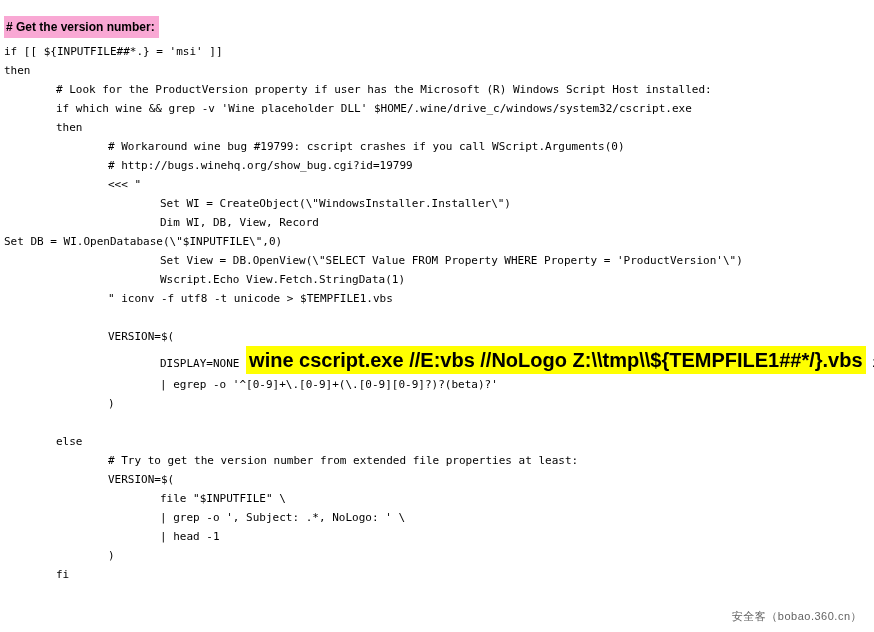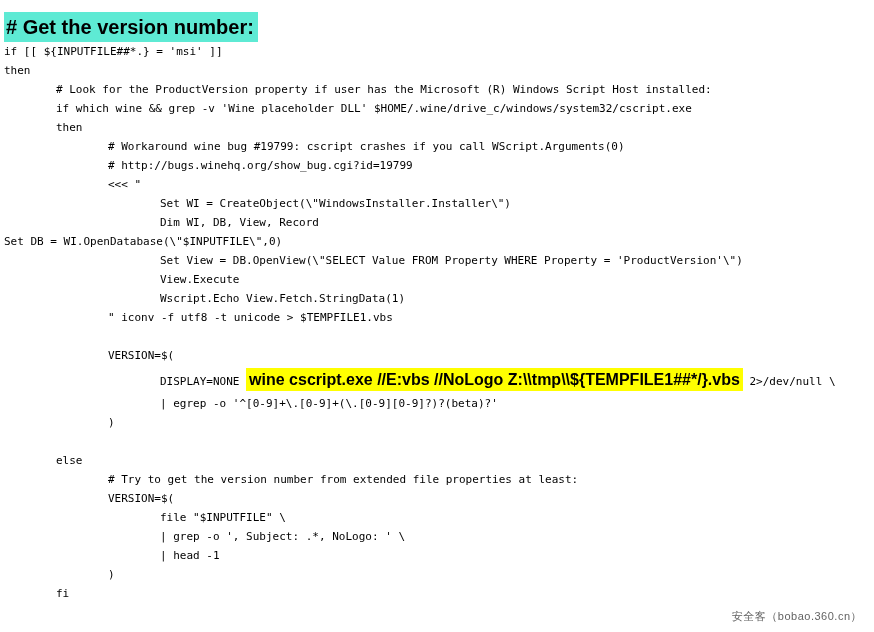--- a/index.html
+++ b/index.html
@@ -30,36 +30,36 @@
   }
   .indent-0 { padding-left: 0; }
   .indent-1 { padding-left: 52px; }
   .indent-2 { padding-left: 104px; }
   .indent-3 { padding-left: 156px; }
   .line-heading {
     height: 30px;
     line-height: 30px;
   }
   .hl-heading {
-    background: #5eead4;
+    background: #f9a8d4;
     color: #000000;
     font-family: "Liberation Sans", sans-serif;
-    font-size: 20px;
+    font-size: 12px;
     font-weight: 600;
     padding: 4px 4px 4px 2px;
   }
   .line-tall {
     height: 29px;
     line-height: 29px;
   }
   .hl-inline {
     background: #ffff00;
     color: #000000;
     font-family: "Liberation Sans", sans-serif;
-    font-size: 16px;
+    font-size: 20px;
     font-weight: 600;
     padding: 3px 3px;
   }
   .code-text {
     color: #000000;
   }
   .watermark {
     position: absolute;
     right: 12px;
     bottom: 8px;
@@ -80,21 +80,20 @@
     <div class="line indent-1"><span class="code-text"># Look for the ProductVersion property if user has the Microsoft (R) Windows Script Host installed:</span></div>
     <div class="line indent-1"><span class="code-text">if which wine &amp;&amp; grep -v 'Wine placeholder DLL' $HOME/.wine/drive_c/windows/system32/cscript.exe</span></div>
     <div class="line indent-1"><span class="code-text">then</span></div>
     <div class="line indent-2"><span class="code-text"># Workaround wine bug #19799: cscript crashes if you call WScript.Arguments(0)</span></div>
     <div class="line indent-2"><span class="code-text"># http://bugs.winehq.org/show_bug.cgi?id=19799</span></div>
     <div class="line indent-2"><span class="code-text">&lt;&lt;&lt; "</span></div>
     <div class="line indent-3"><span class="code-text">Set WI = CreateObject(\"WindowsInstaller.Installer\")</span></div>
     <div class="line indent-3"><span class="code-text">Dim WI, DB, View, Record</span></div>
     <div class="line indent-0"><span class="code-text">Set DB = WI.OpenDatabase(\"$INPUTFILE\",0)</span></div>
     <div class="line indent-3"><span class="code-text">Set View = DB.OpenView(\"SELECT Value FROM Property WHERE Property = 'ProductVersion'\")</span></div>
-    <div class="line indent-3"><span class="code-text">View.Execute</span></div>
     <div class="line indent-3"><span class="code-text">Wscript.Echo View.Fetch.StringData(1)</span></div>
     <div class="line indent-2"><span class="code-text">" iconv -f utf8 -t unicode &gt; $TEMPFILE1.vbs</span></div>
     <div class="line indent-0"></div>
     <div class="line indent-2"><span class="code-text">VERSION=$(</span></div>
     <div class="line indent-3 line-tall"><span class="code-text">DISPLAY=NONE </span><span class="hl-inline">wine cscript.exe //E:vbs //NoLogo Z:\\tmp\\${TEMPFILE1##*/}.vbs</span><span class="code-text"> 2&gt;/dev/null \</span></div>
     <div class="line indent-3"><span class="code-text">| egrep -o '^[0-9]+\.[0-9]+(\.[0-9][0-9]?)?(beta)?'</span></div>
     <div class="line indent-2"><span class="code-text">)</span></div>
     <div class="line indent-0"></div>
     <div class="line indent-1"><span class="code-text">else</span></div>
     <div class="line indent-2"><span class="code-text"># Try to get the version number from extended file properties at least:</span></div>

